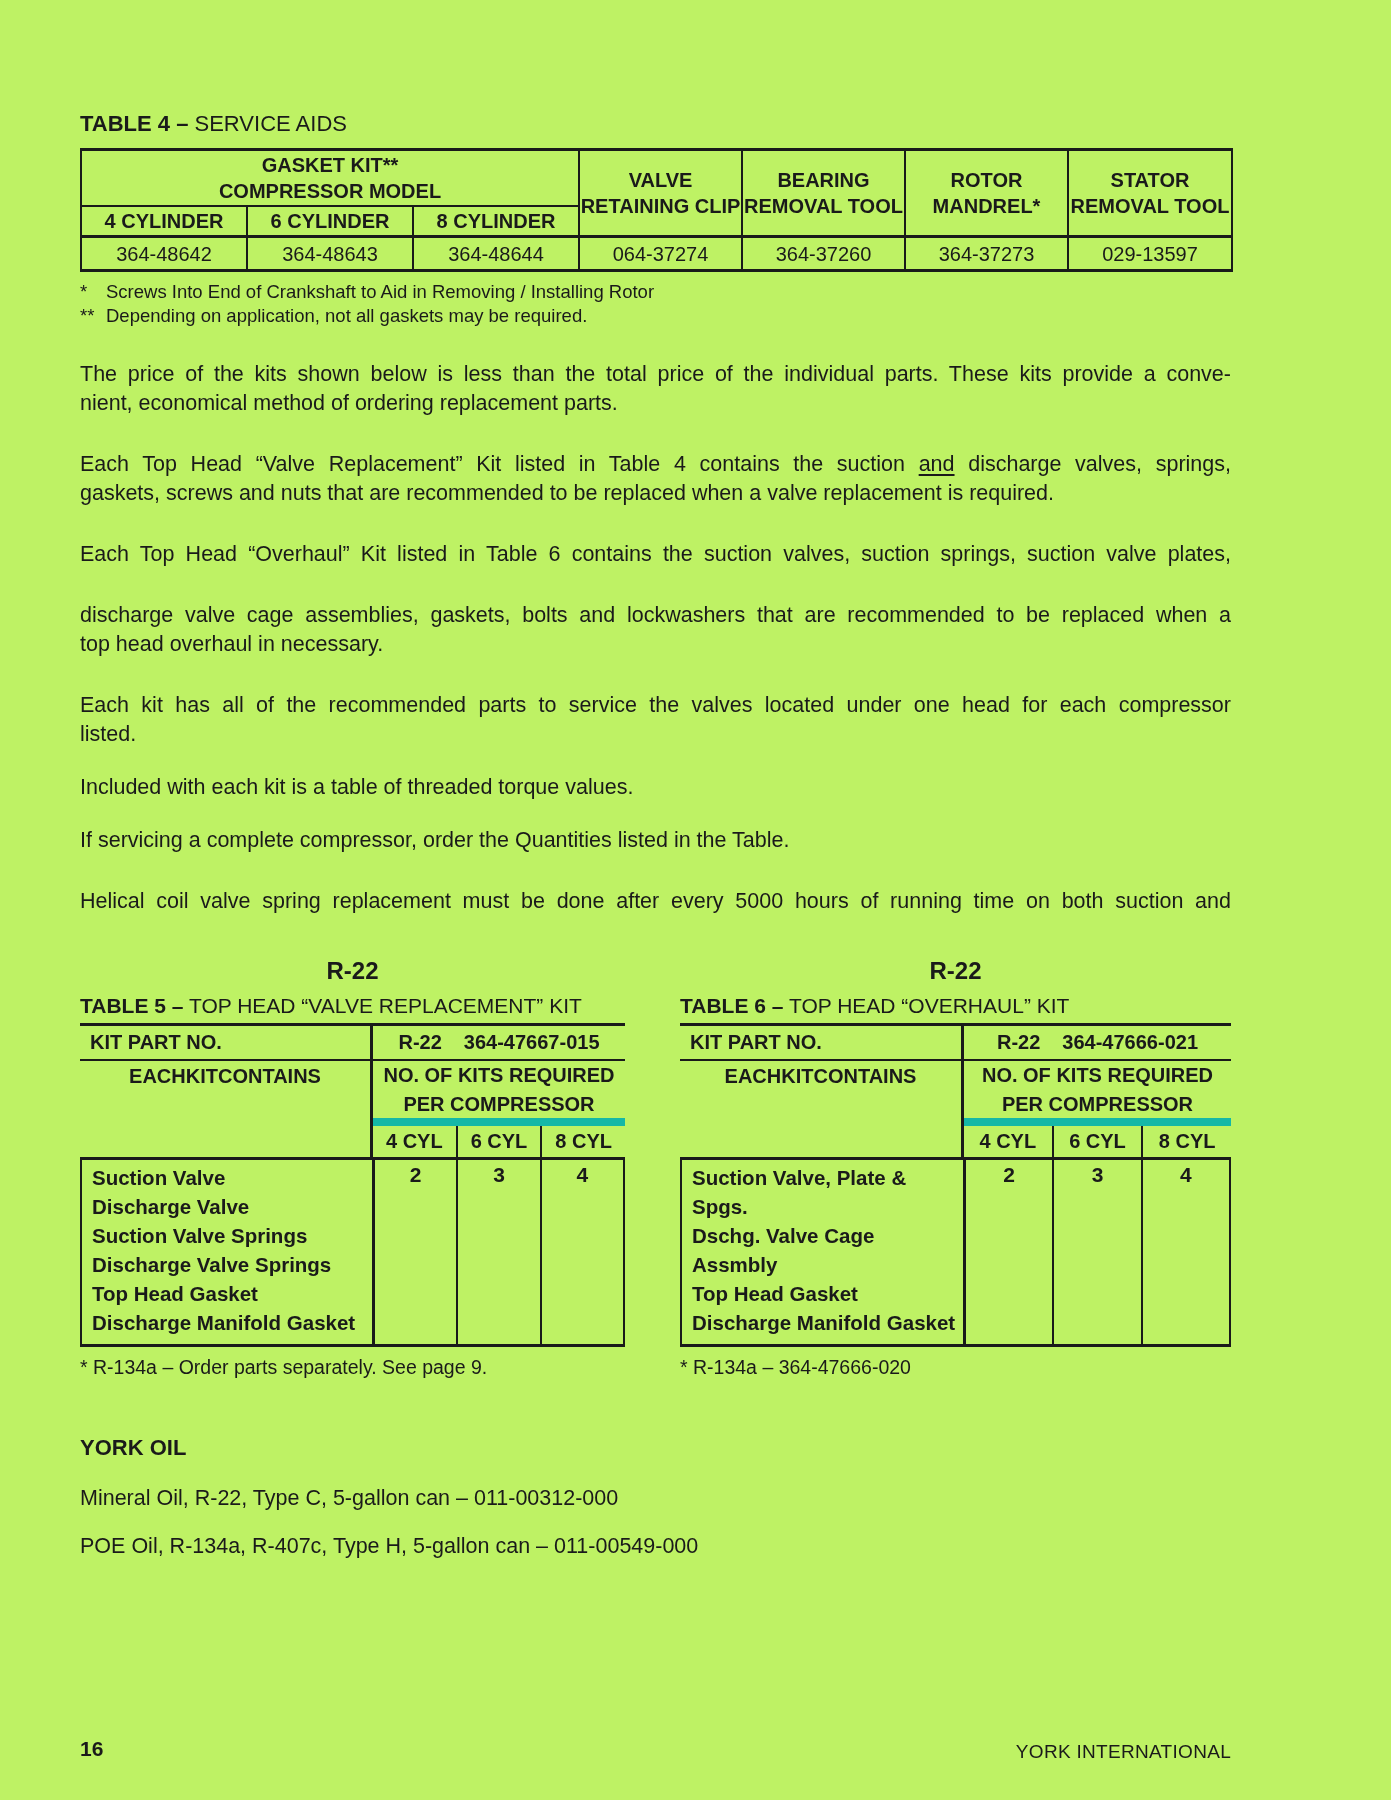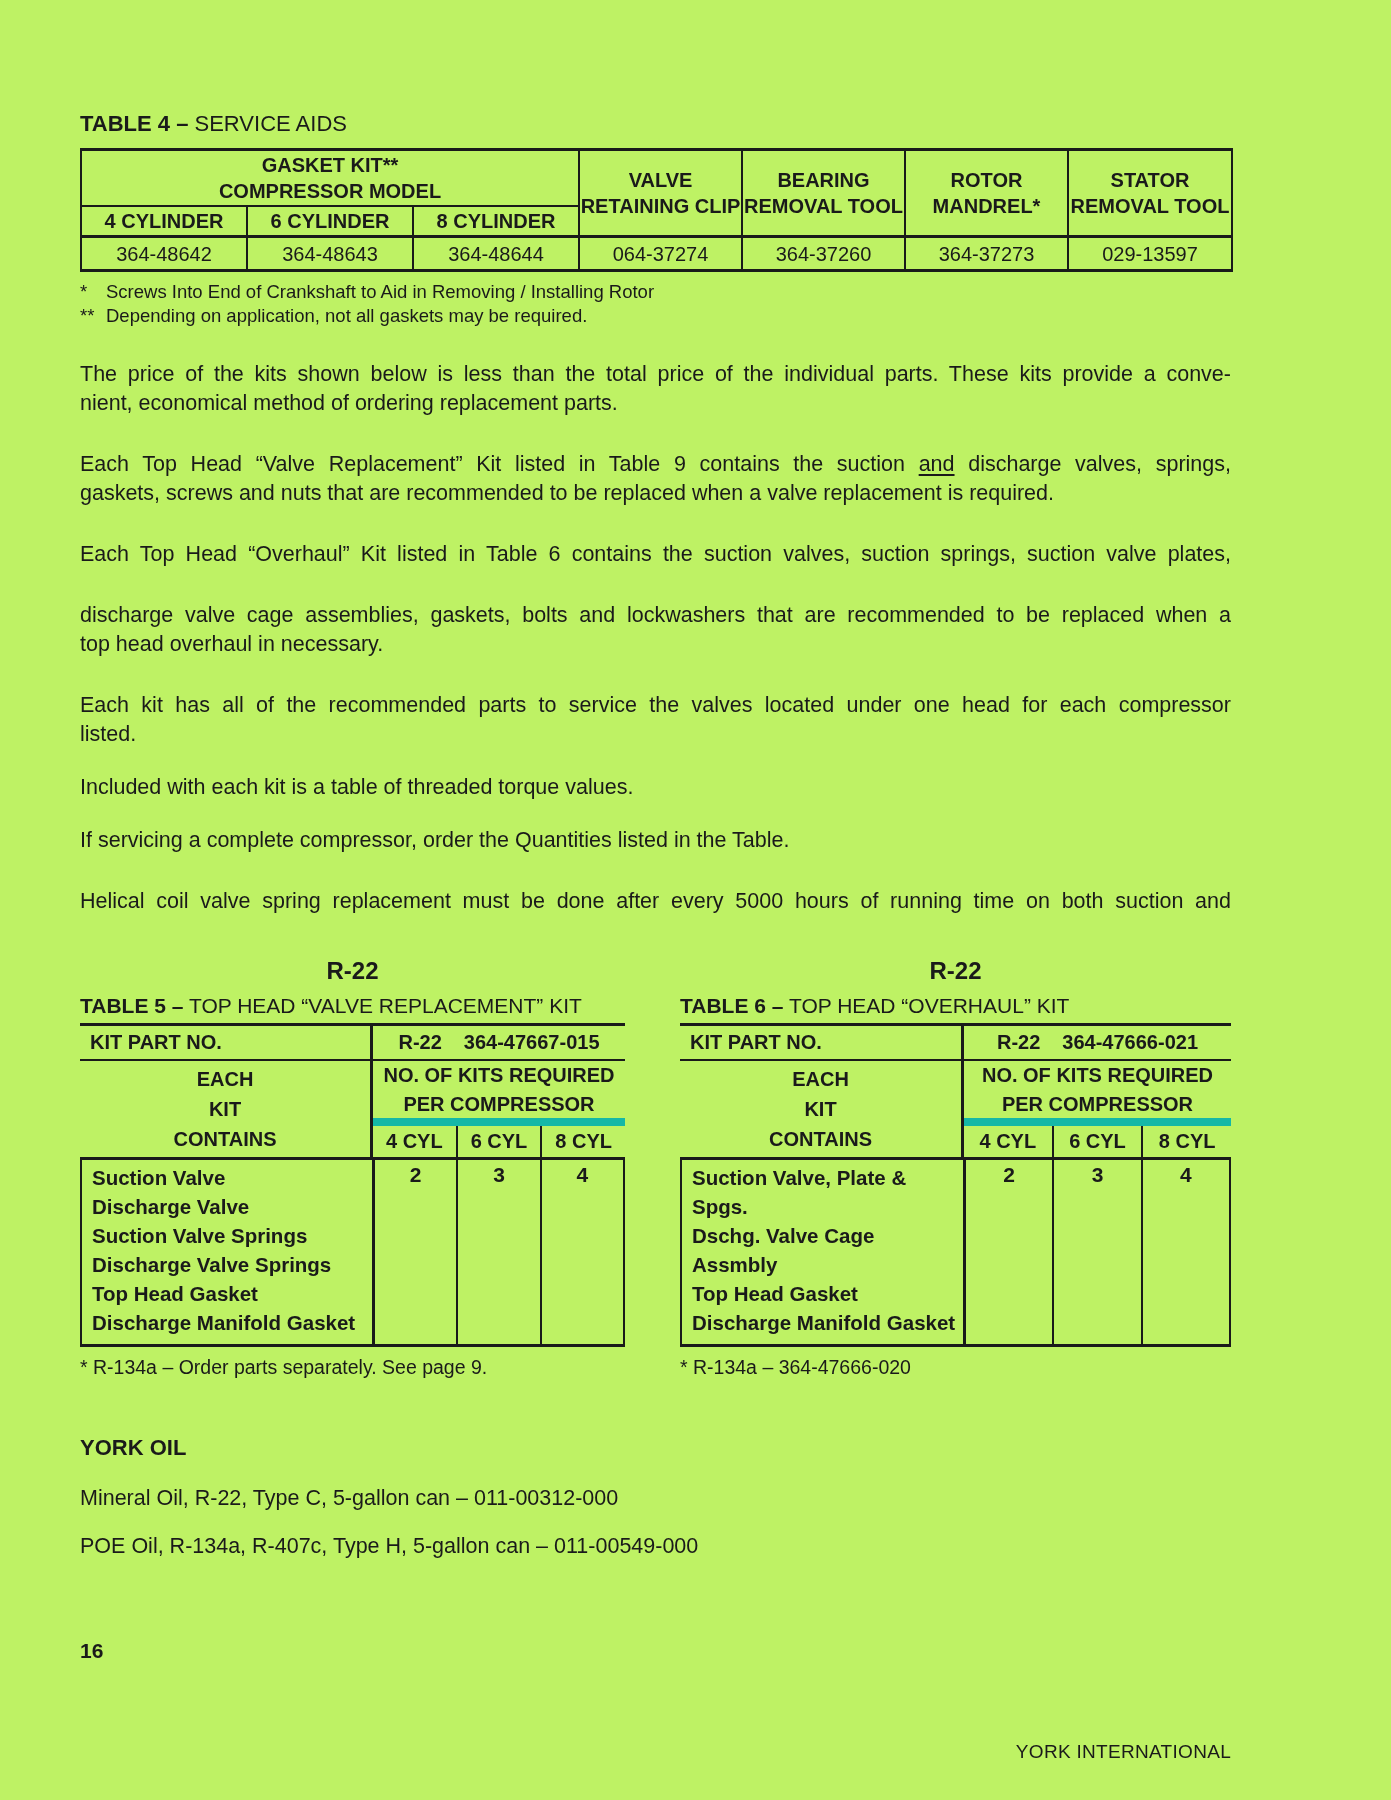--- a/index.html
+++ b/index.html
@@ -44,21 +44,21 @@
   .kcol-right { width:551px; flex:none; }
   .r22 { text-align:center; font-weight:bold; font-size:24px; line-height:30px; }
   .ktitle { font-size:21px; line-height:25px; margin-top:7px; margin-bottom:5px; white-space:nowrap; }
   .ktitle .bold { font-weight:bold; }
 
   .kt { border-top:3px solid #1a1a1a; border-bottom:3px solid #1a1a1a; font-size:20px; font-weight:bold; }
   .kt-r1 { display:flex; border-bottom:2px solid #1a1a1a; height:33px; }
   .kt-r1 .c1 { display:flex; align-items:center; padding-left:10px; box-sizing:border-box; }
   .kt-r1 .c2 { border-left:3px solid #1a1a1a; display:flex; align-items:center; justify-content:center; gap:22px; box-sizing:border-box; flex:1; }
   .kt-r2 { display:flex; border-bottom:3px solid #1a1a1a; }
-  .kt-r2 .c1 { display:flex; flex-direction:column; justify-content:center; text-align:center; box-sizing:border-box; }
+  .kt-r2 .c1 { display:flex; flex-direction:row; justify-content:center; text-align:center; box-sizing:border-box; }
   .kt-r2 .c1 > div { line-height:30px; }
   .kt-r2 .c2 { border-left:3px solid #1a1a1a; display:flex; flex-direction:column; box-sizing:border-box; flex:1; }
   .req { text-align:center; line-height:29px; }
   .req.second { line-height:28px; }
   .cylrow { display:flex; border-top:8px solid #14b8a6; }
   .cylrow > div { flex:1; text-align:center; line-height:31px; border-left:2px solid #1a1a1a; }
   .cylrow > div:first-child { border-left:none; }
   .kt-r3 { display:flex; font-weight:bold; border-left:2px solid #1a1a1a; border-right:2px solid #1a1a1a; }
   .kt-r3 .c1 { padding:3px 0 7px 10px; font-size:20.5px; line-height:29px; box-sizing:border-box; }
   .kt-r3 .c2 { border-left:3px solid #1a1a1a; display:flex; box-sizing:border-box; flex:1; align-items:stretch; }
@@ -70,21 +70,21 @@
 
   .kfn { font-size:19.5px; line-height:24px; margin-top:8px; }
 
   
   .york { margin-top:56px; }
   .york-heading { font-weight:bold; font-size:22px; line-height:26px; }
   .yline { margin-top:19px; font-size:21.5px; line-height:29px; }
   .yline.first { margin-top:23px; }
 
   
-  .pageno { position:absolute; left:80px; top:1639px; font-weight:bold; font-size:21px; }
+  .pageno { position:absolute; left:80px; top:1737px; font-weight:bold; font-size:21px; }
   .company { position:absolute; right:160px; top:1741px; font-size:19px; letter-spacing:0.3px; }
 </style>
 </head>
 <body>
 
 <div class="page">
   <div class="content">
 
     <div class="t4-title">
       <span class="bold">TABLE 4 –</span>
@@ -138,21 +138,21 @@
       <span class="fntext">Depending on application, not all gaskets may be required.</span>
     </div>
 
 
     <div class="para">
       <div class="jline">The price of the kits shown below is less than the total price of the individual parts.  These kits provide a conve-</div>
       <div class="lline">nient, economical method of ordering replacement parts.</div>
     </div>
 
     <div class="para">
-      <div class="jline"><span>Each Top Head “Valve Replacement” Kit listed in Table 9 contains the suction</span> <span class="u">and</span> <span>discharge valves, springs,</span></div>
+      <div class="jline"><span>Each Top Head “Valve Replacement” Kit listed in Table 4 contains the suction</span> <span class="u">and</span> <span>discharge valves, springs,</span></div>
       <div class="lline">gaskets, screws and nuts that are recommended to be replaced when a valve replacement is required.</div>
     </div>
 
     <div class="para">
       <div class="jline">Each Top Head “Overhaul” Kit listed in Table 6 contains the suction valves, suction springs, suction valve plates,</div>
       <div class="jline">discharge valve cage assemblies, gaskets, bolts and lockwashers that are recommended to be replaced when a</div>
       <div class="lline">top head overhaul in necessary.</div>
     </div>
 
     <div class="para">

